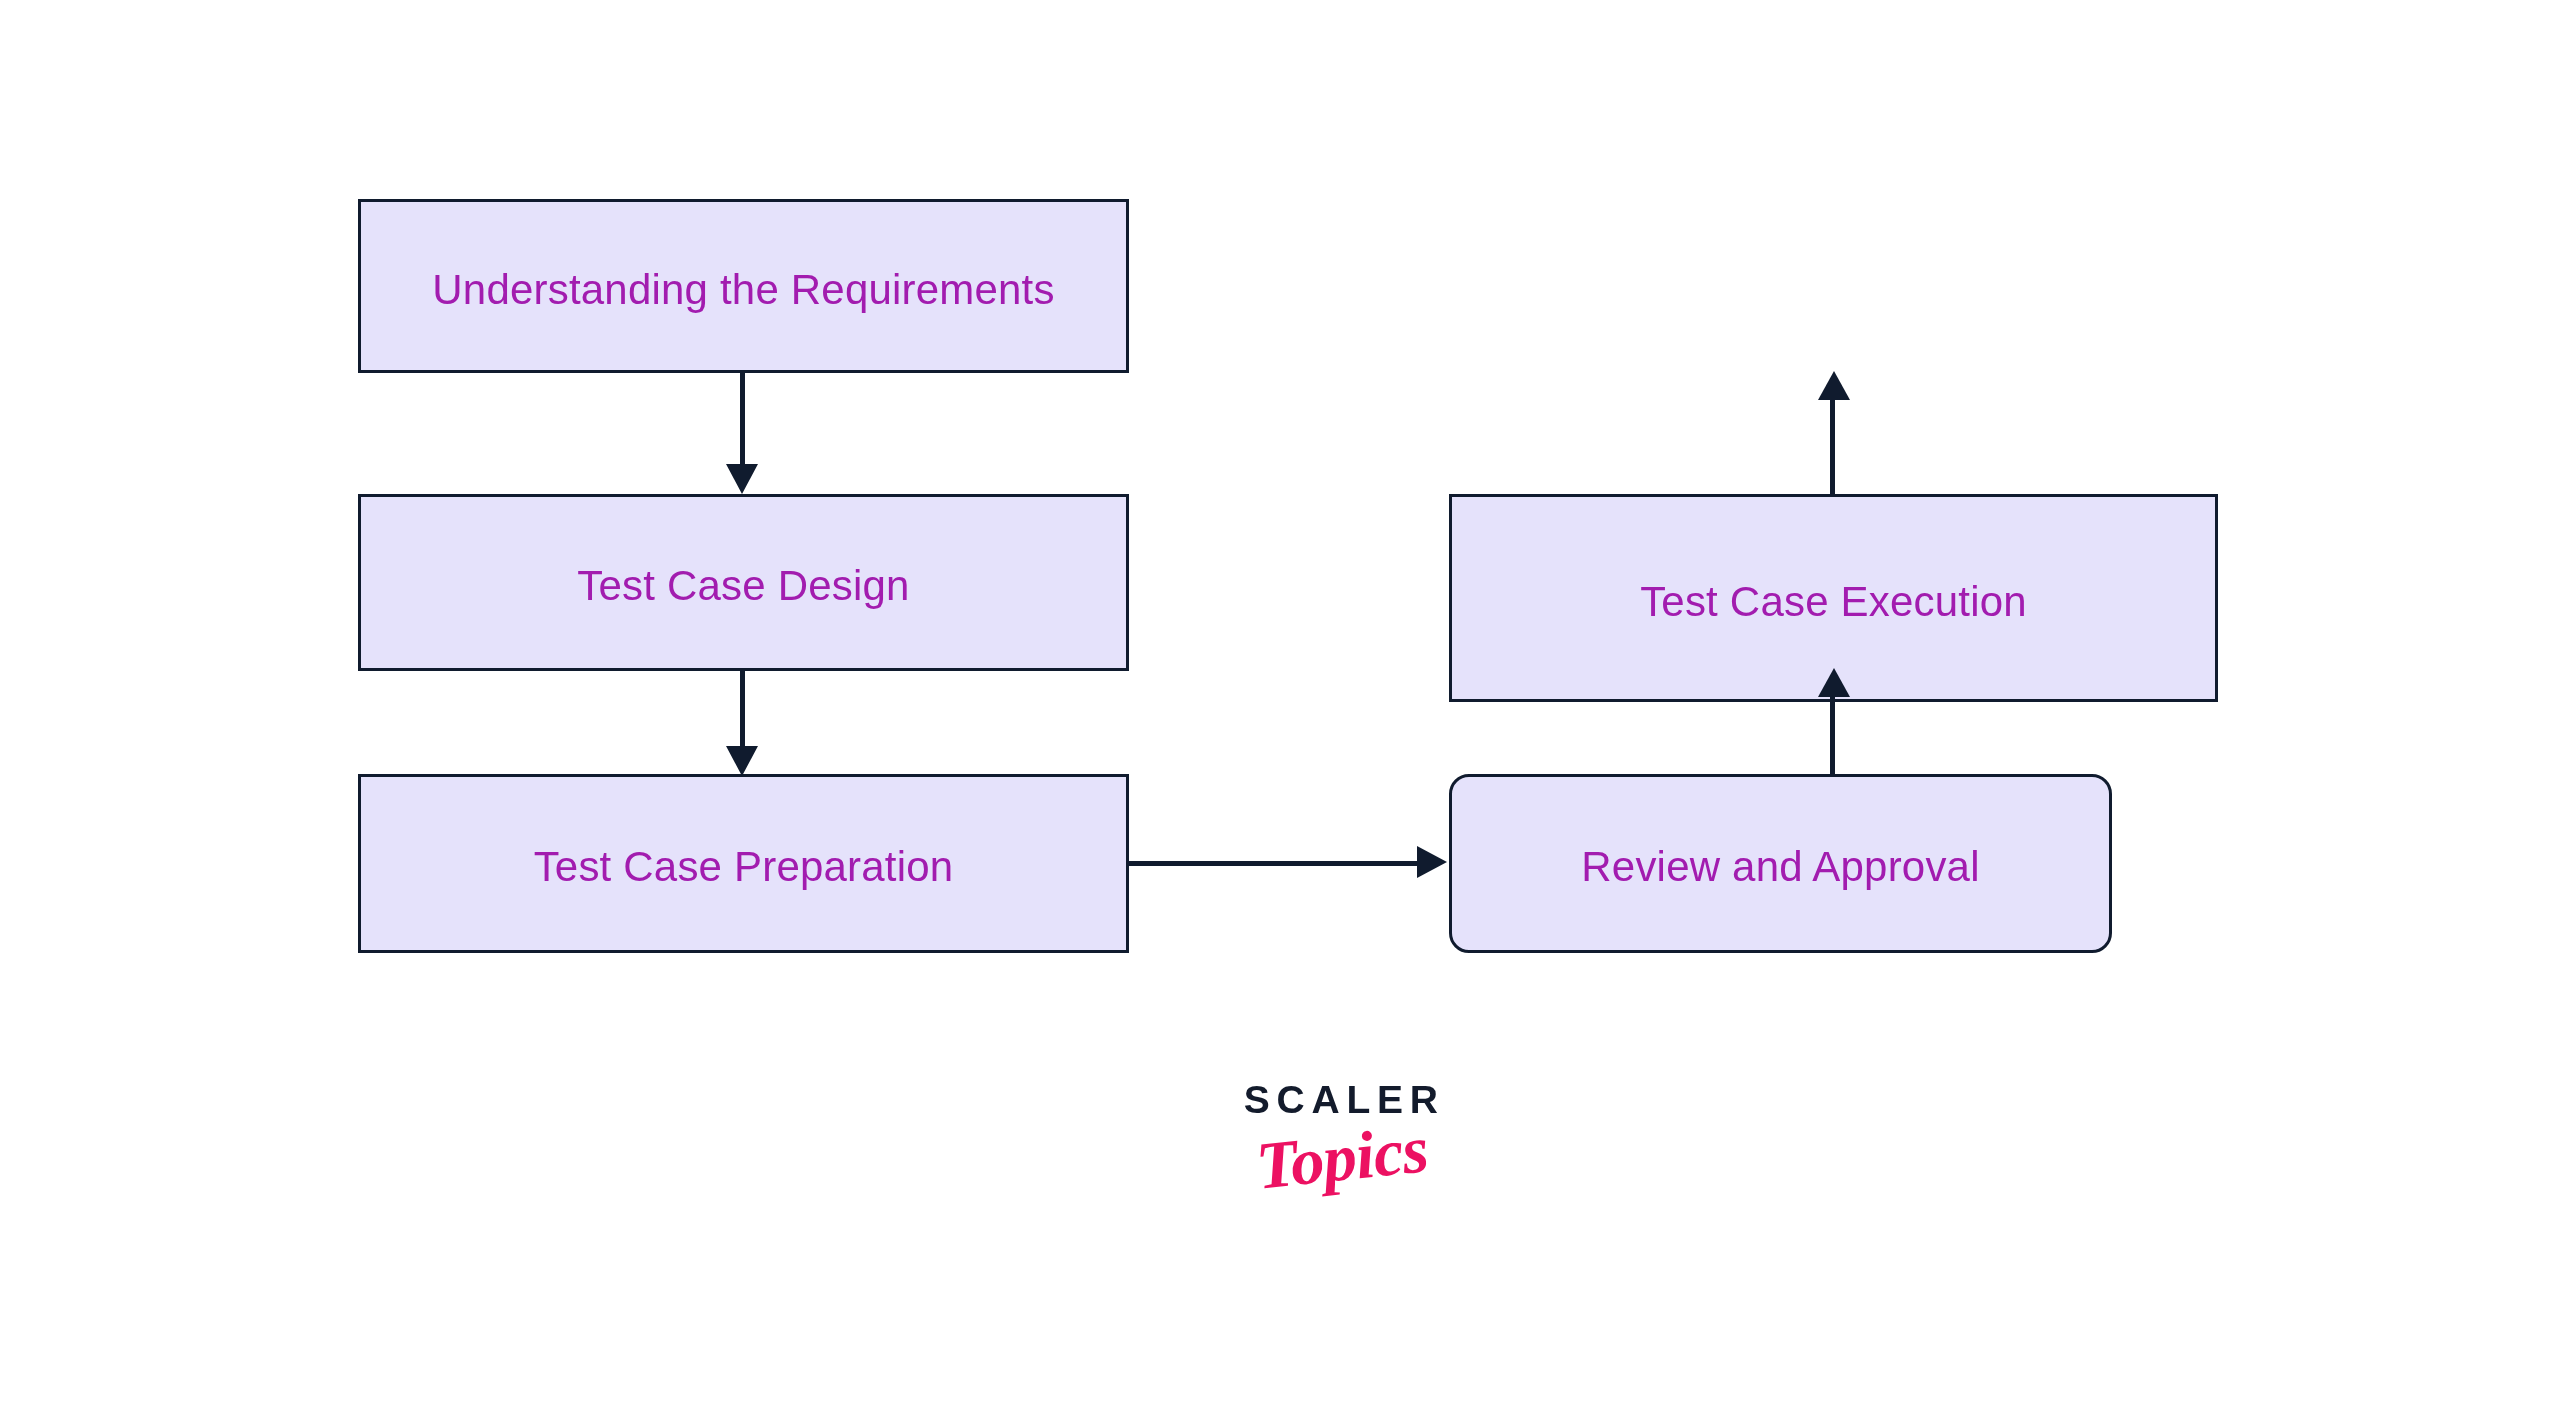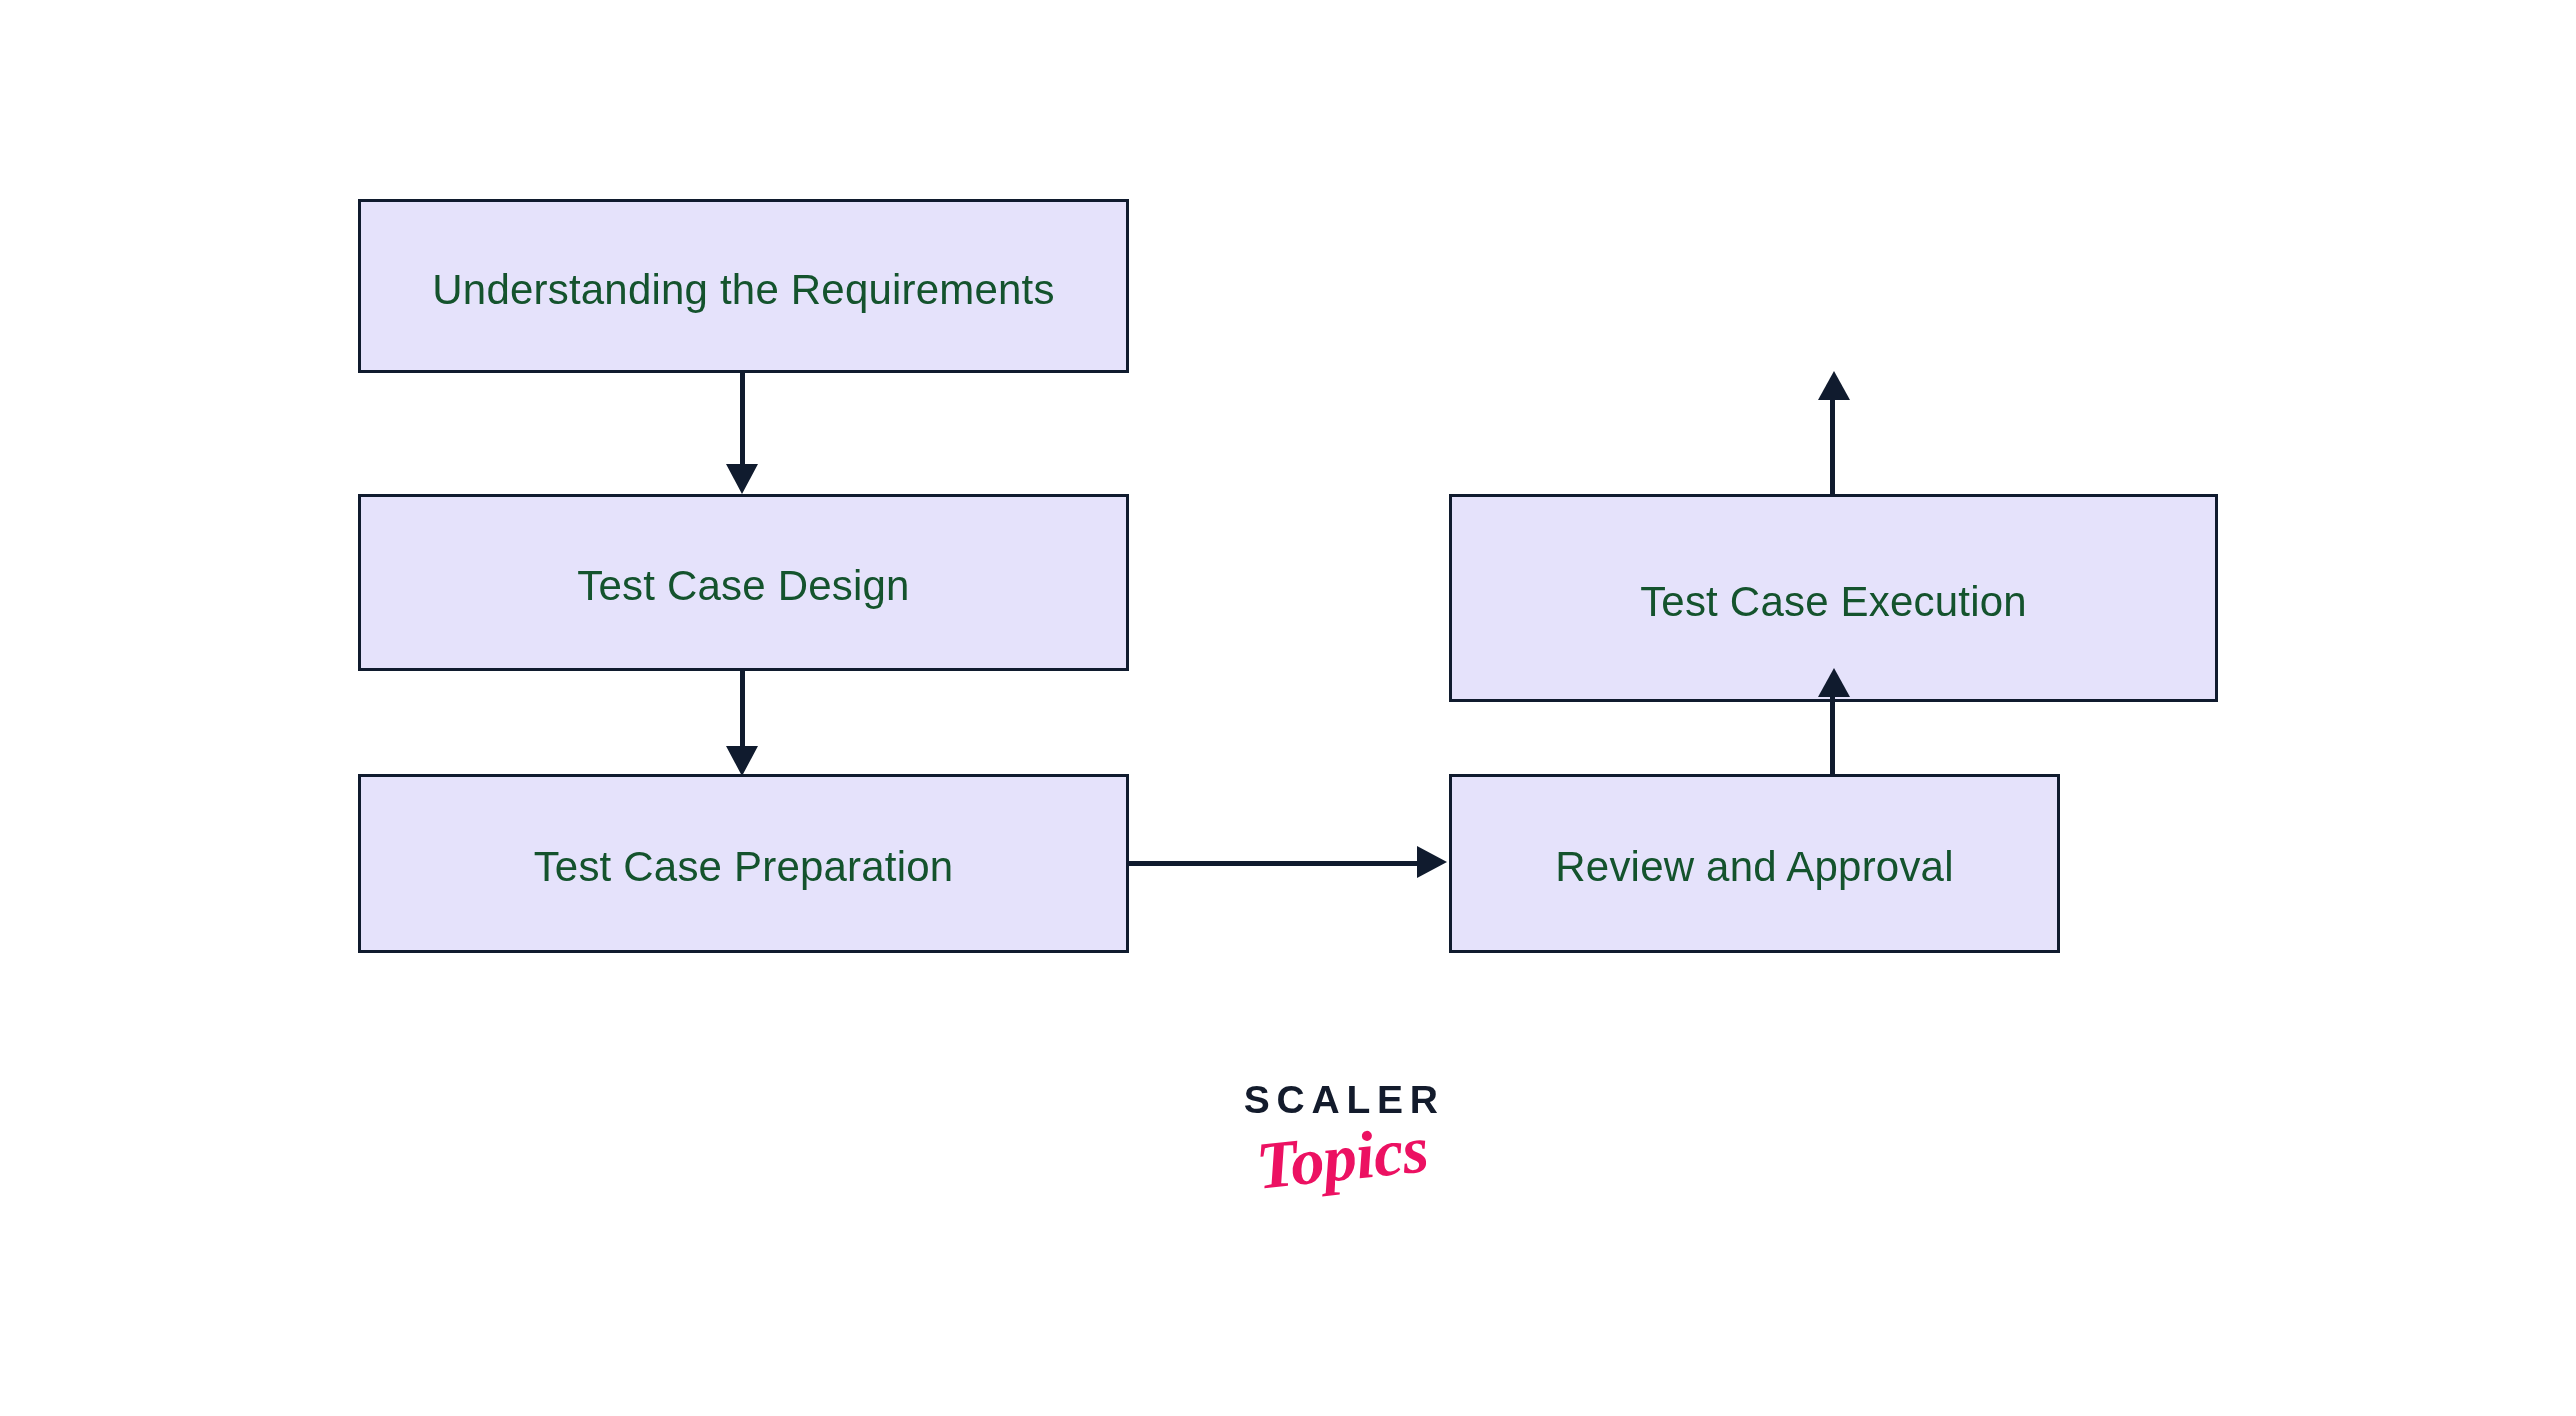--- a/index.html
+++ b/index.html
@@ -25,33 +25,33 @@
     border: 3.8px solid #101b2e;
     display: flex;
     align-items: center;
     justify-content: center;
     text-align: center;
   }
   .flow-node-label {
     font-family: "Liberation Sans", sans-serif;
     font-size: 42px;
     line-height: 1.1;
-    color: #14532d;
+    color: #a21caf;
     letter-spacing: 0.2px;
     white-space: nowrap;
     font-weight: 400;
     margin-top: 8px;
   }
   
   #node-understanding { left: 358px;  top: 199px;  width: 771px; height: 174px; }
   #node-design        { left: 358px;  top: 494px;  width: 771px; height: 177px; }
   #node-preparation   { left: 358px;  top: 774px; width: 771px; height: 179px; }
   #node-maintenance   { left: 1449px; top: 199px;  width: 769px; height: 174px; }
   #node-execution     { left: 1449px; top: 494px;  width: 769px; height: 208px; }
-  #node-review        { left: 1449px; top: 774px; width: 611px; height: 179px; }
+  #node-review        { left: 1449px; top: 774px; width: 663px; height: 179px; border-radius: 20px; }
 
   
   .connector {
     position: absolute;
     pointer-events: none;
   }
   .conn-line-v {
     position: absolute;
     width: 5.3px;
     background: #101b2e;

